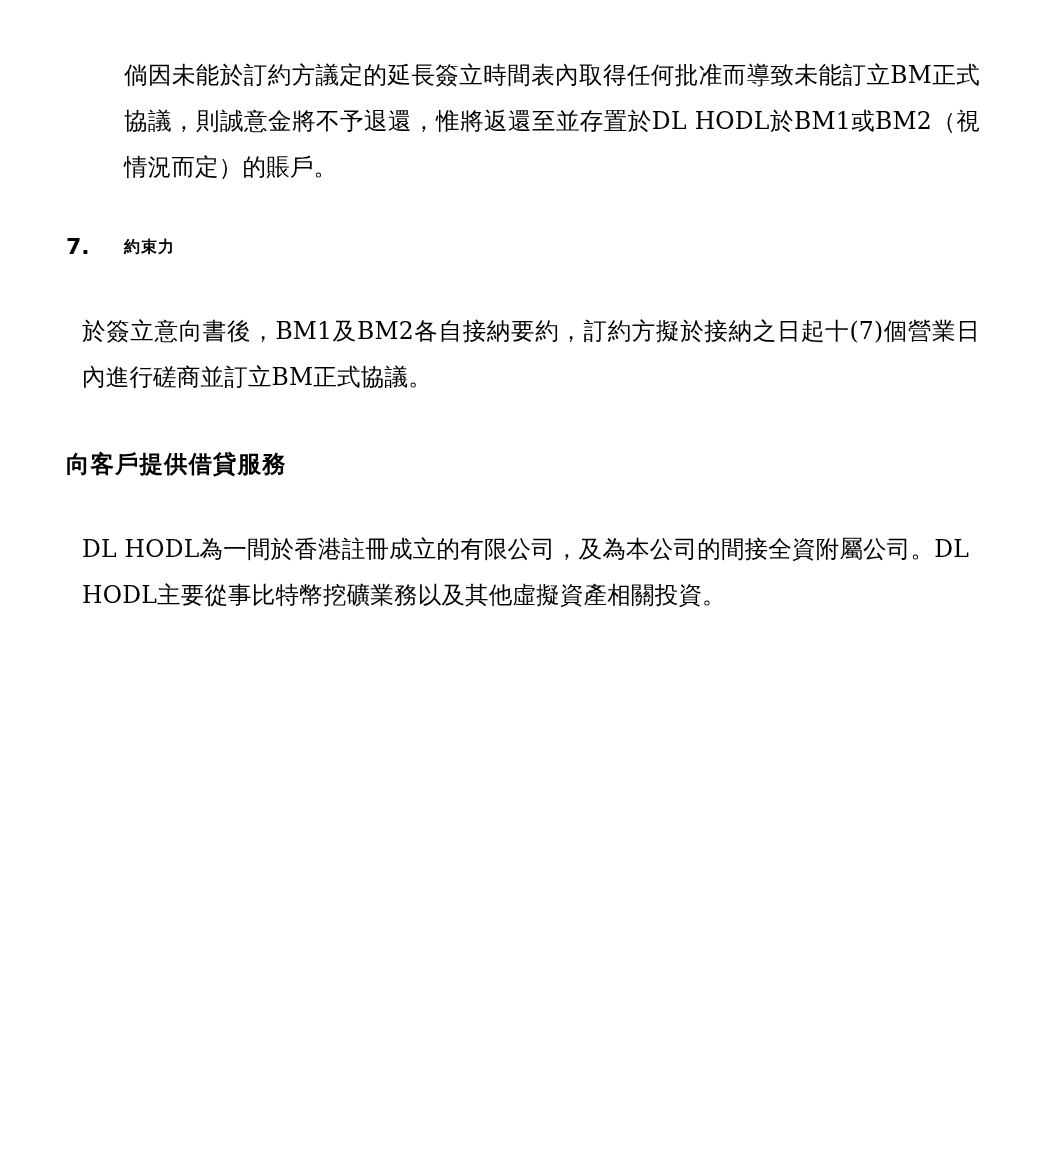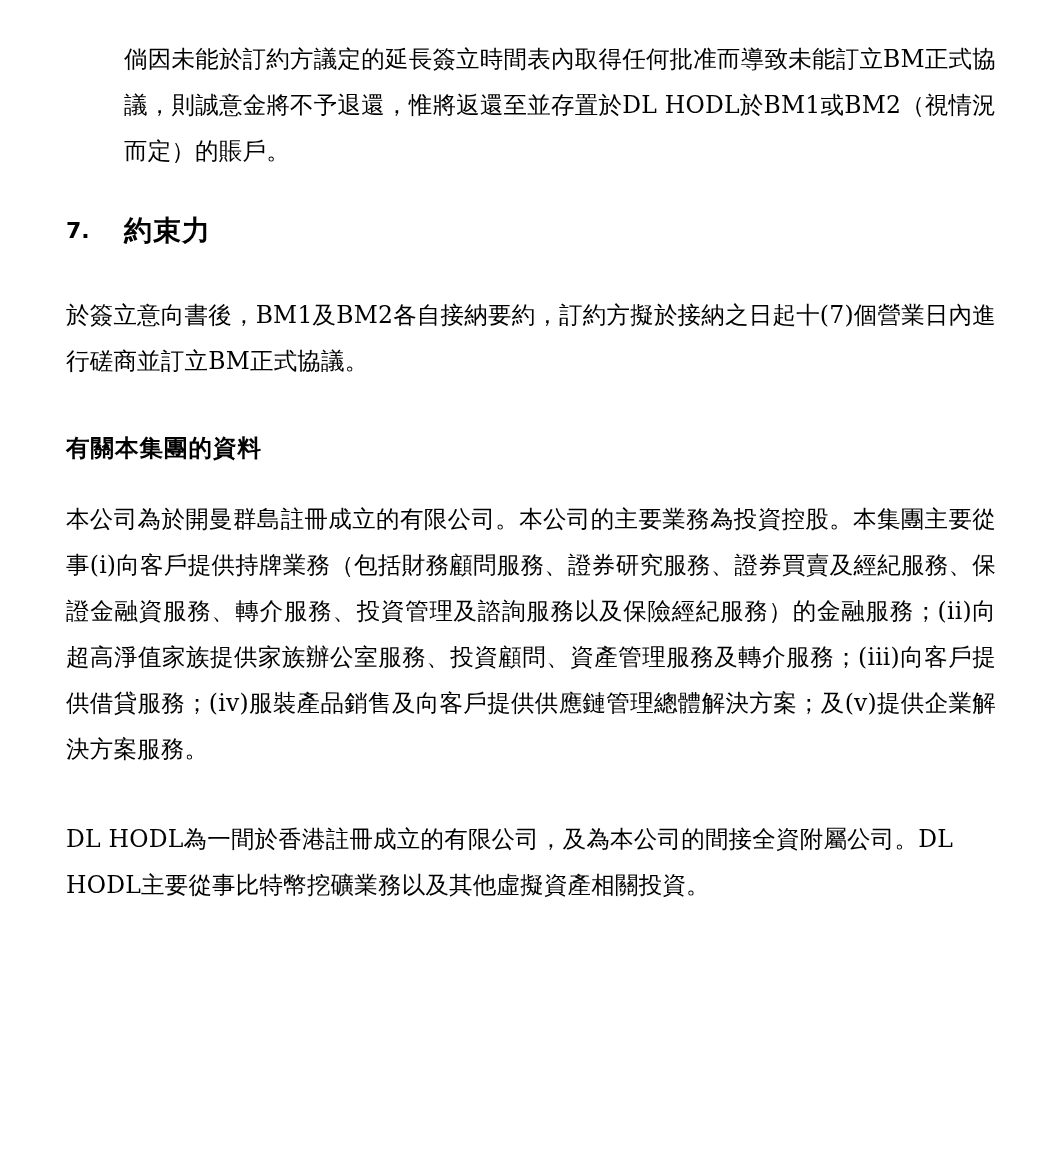--- a/index.html
+++ b/index.html
@@ -20,21 +20,21 @@
     height: 1161px;
     box-sizing: border-box;
     padding: 36px 66px 0 66px;
   }
   .para {
     font-size: 23.5px;
     line-height: 46px;
     text-align: justify;
     text-justify: inter-ideograph;
     letter-spacing: 0.2px;
-    margin: 0;
+    margin: 16px;
   }
   .indent {
     margin-left: 58px;
   }
   .section-head {
     display: flex;
     align-items: flex-start;
     margin-top: 40px;
     margin-bottom: 26px;
   }
@@ -42,21 +42,21 @@
     width: 58px;
     flex: 0 0 58px;
     font-family: "DejaVu Sans", "Liberation Sans", sans-serif;
     font-weight: bold;
     font-size: 22px;
     line-height: 34px;
   }
   .section-title {
     font-family: "DejaVu Sans", "Liberation Sans", sans-serif;
     font-weight: bold;
-    font-size: 28px;
+    font-size: 16px;
     line-height: 34px;
     letter-spacing: 1px;
   }
   .block-gap-2 { margin-top: 44px; }
   .heading {
     font-family: "DejaVu Sans", "Liberation Sans", sans-serif;
     font-weight: bold;
     font-size: 23.5px;
     line-height: 36px;
     letter-spacing: 1px;
@@ -74,19 +74,18 @@
   <p class="para indent">倘因未能於訂約方議定的延長簽立時間表內取得任何批准而導致未能訂立BM正式協議，則誠意金將不予退還，惟將返還至並存置於DL HODL於BM1或BM2（視情況而定）的賬戶。</p>
 
   <div class="section-head">
     <span class="section-num">7.</span>
     <span class="section-title">約束力</span>
   </div>
 
 
   <p class="para block-gap-2">於簽立意向書後，BM1及BM2各自接納要約，訂約方擬於接納之日起十(7)個營業日內進行磋商並訂立BM正式協議。</p>
 
-  <h2 class="heading">有關本集團的資料</h2>
+  <h2 class="heading">向客戶提供借貸服務</h2>
 
-  <p class="para">本公司為於開曼群島註冊成立的有限公司。本公司的主要業務為投資控股。本集團主要從事(i)向客戶提供持牌業務（包括財務顧問服務、證券研究服務、證券買賣及經紀服務、保證金融資服務、轉介服務、投資管理及諮詢服務以及保險經紀服務）的金融服務；(ii)向超高淨值家族提供家族辦公室服務、投資顧問、資產管理服務及轉介服務；(iii)向客戶提供借貸服務；(iv)服裝產品銷售及向客戶提供供應鏈管理總體解決方案；及(v)提供企業解決方案服務。</p>
 
   <p class="para block-gap-2 last-line-left">DL HODL為一間於香港註冊成立的有限公司，及為本公司的間接全資附屬公司。DL HODL主要從事比特幣挖礦業務以及其他虛擬資產相關投資。</p>
 
 </div>
 
 </body></html>

